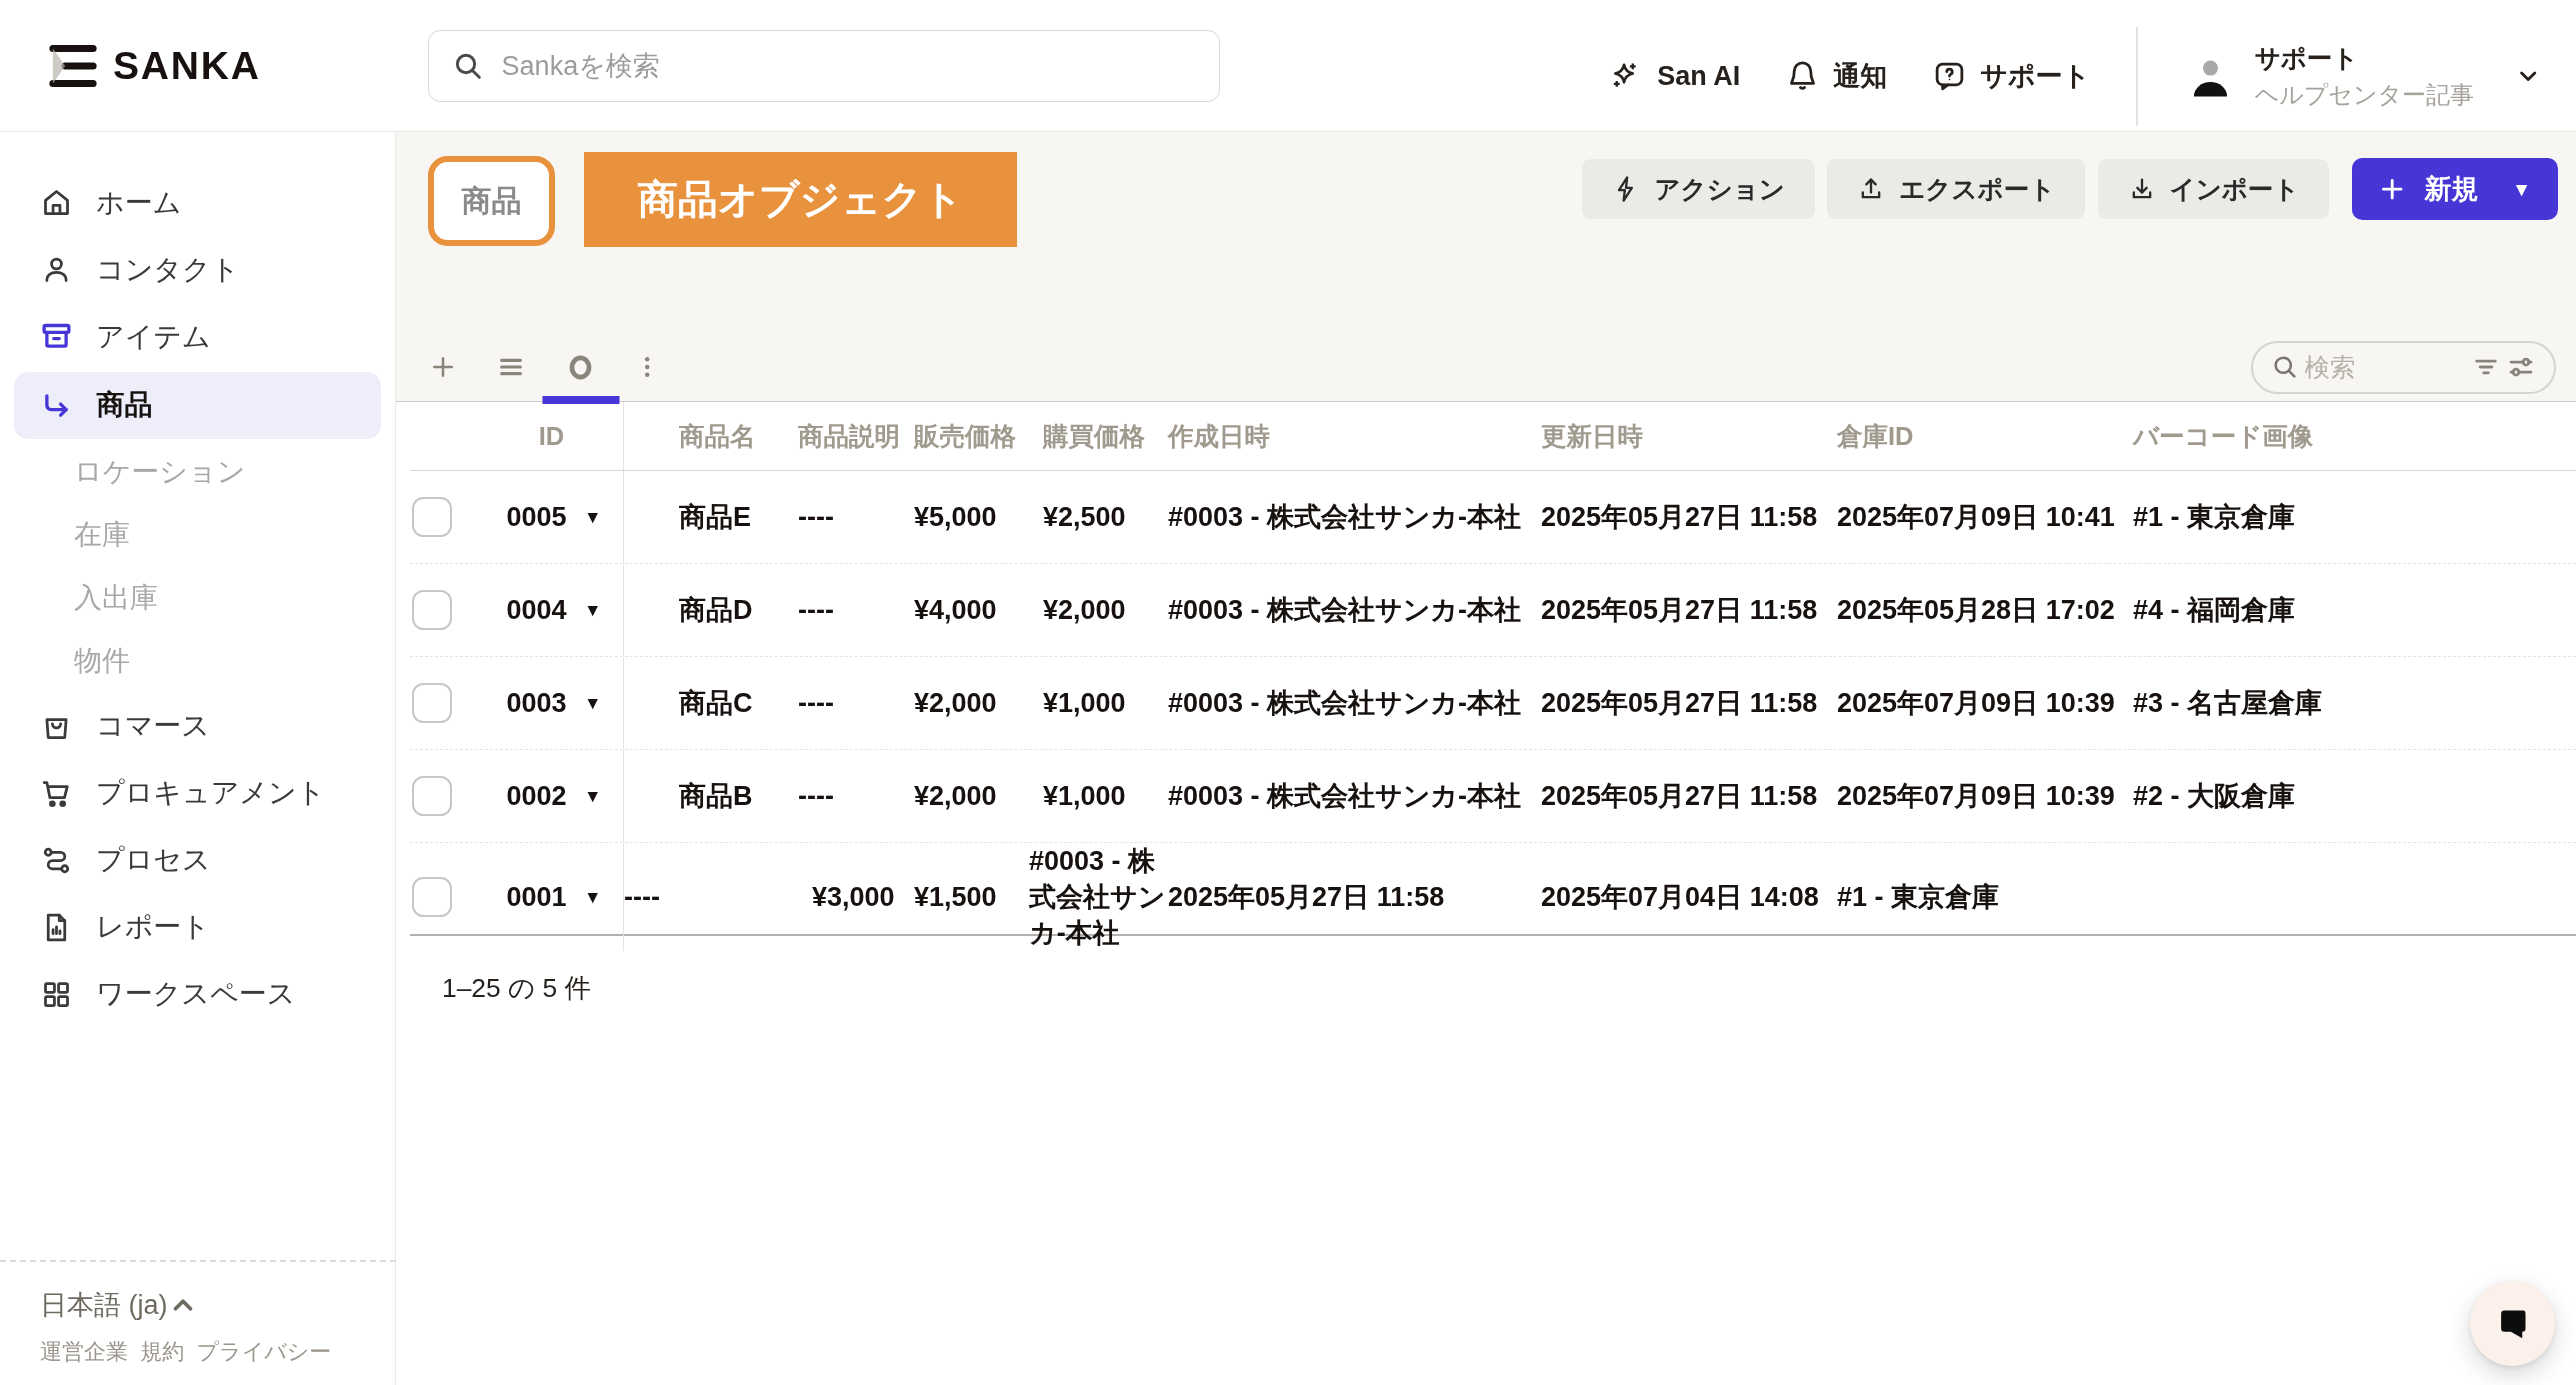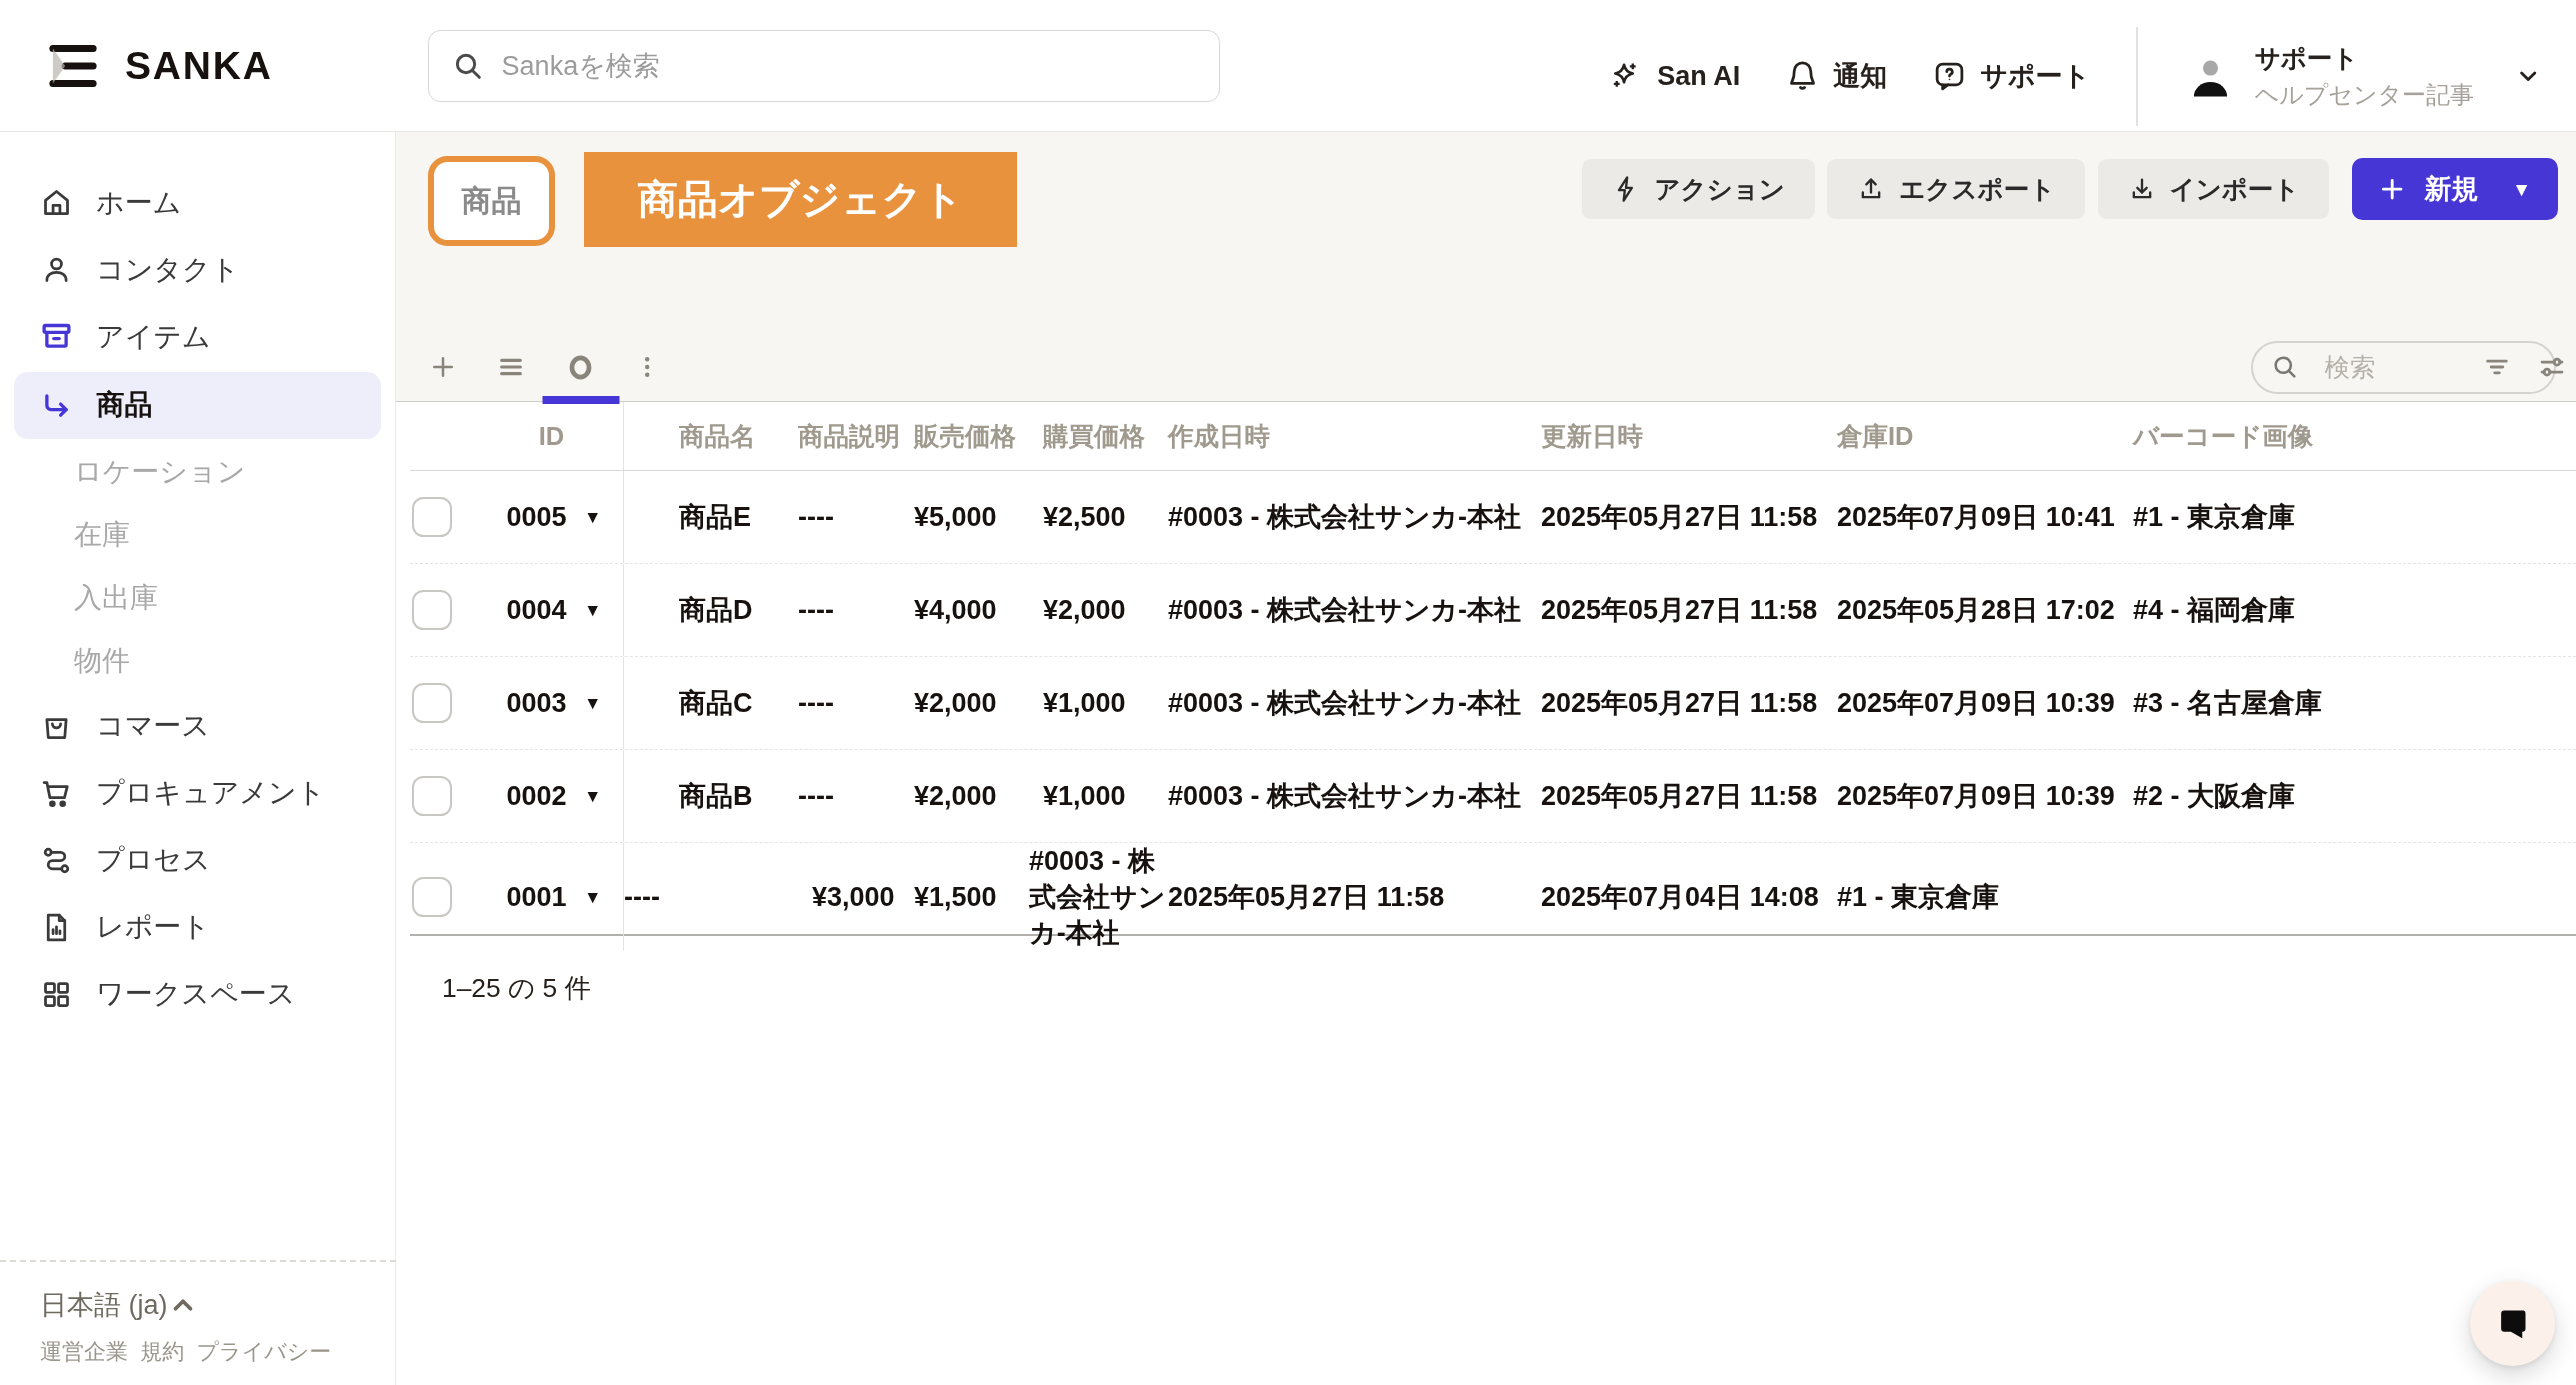--- a/index.html
+++ b/index.html
@@ -8,21 +8,21 @@
   :root{
     --indigo:#4636d6; --indigo-bg:#eeedfa; --orange:#e9923e;
     --btn-gray:#eceae7; --band:#f7f6f3; --taupe:#8a857b; --hdr:#a09a8e;
     --border:#e6e4e0; --cols:70px 144px 174px 102px 129px 139px 373px 296px 296px 222px 1fr;
   }
   svg { display:block; }
 
   
   .topnav{ position:absolute; left:0; top:0; width:2576px; height:132px; background:#fff;
     border-bottom:1.8px solid #e9e7e4; display:flex; align-items:center; z-index:5;}
-  .brand{ display:flex; align-items:center; gap:28px; padding-left:49px; width:347px; }
+  .brand{ display:flex; align-items:center; gap:16px; padding-left:49px; width:347px; }
   .brand-name{ font-size:39px; font-weight:800; letter-spacing:1.8px; color:#17120f; }
   .gsearch{ position:absolute; left:428px; top:30px; width:792px; height:72px;
     border:1.8px solid #d9d7d3; border-radius:12.3px; display:flex; align-items:center; gap:17.6px;
     padding:0 23px; background:#fff;}
   .gsearch input{ border:none; outline:none; font-size:27px; color:#7f1d1d; width:100%;
     font-family:Liberation Sans, sans-serif; background:transparent;}
   .gsearch input::placeholder{ color:#9c9c9c; }
   .nav-right{ position:absolute; right:35px; top:0; height:152px; display:flex; align-items:center; gap:46px;}
   .nav-link{ display:flex; align-items:center; gap:14px; font-size:27px; font-weight:600; color:#26211c; cursor:pointer;}
   .nav-divider{ width:1.8px; height:99px; background:#e4e2de; }
@@ -65,21 +65,21 @@
     color:#fff; display:flex; align-items:center; gap:19.4px; font-size:27px; font-weight:700; cursor:pointer; border:none; font-family:inherit;}
   .new-btn .caret{ margin-left:14px; font-size:19.4px; }
 
   
   .toolbar{ background:var(--band); height:70px; position:relative; border-bottom:1.8px solid #cfcdc9; }
   .tb-icons{ position:absolute; left:32px; top:0; height:70px; display:flex; align-items:center; gap:37px; }
   .tb-ic{ color:var(--taupe); cursor:pointer; position:relative; height:70px; display:flex; align-items:center; }
   .tb-ic.active::after{ content:""; position:absolute; left:50%; transform:translateX(-50%);
     bottom:-1.8px; width:77px; height:8px; background:var(--indigo); }
   .tb-search{ position:absolute; right:20px; top:8.8px; width:305px; height:53px; border:2.6px solid #d5d3cf;
-    border-radius:880px; display:flex; align-items:center; gap:26px; padding:0 17.6px; background:transparent; }
+    border-radius:880px; display:flex; align-items:center; gap:6px; padding:0 17.6px; background:transparent; }
   .tb-search input{ border:none; outline:none; background:transparent; width:132px; font-size:25.5px;
     color:#555; font-family:inherit; }
   .tb-search input::placeholder{ color:#b5b0a8; }
   .tb-search .ric{ color:#8a857c; cursor:pointer; margin-left:auto; }
   .tb-search .ric + .ric{ margin-left:0; }
 
   
   .table{ background:#fff; margin-left:14px; width:2166px; }
   .thead{ display:grid; grid-template-columns:var(--cols); height:69px; align-items:center;
     border-bottom:1.8px solid #d9d7d3; }

